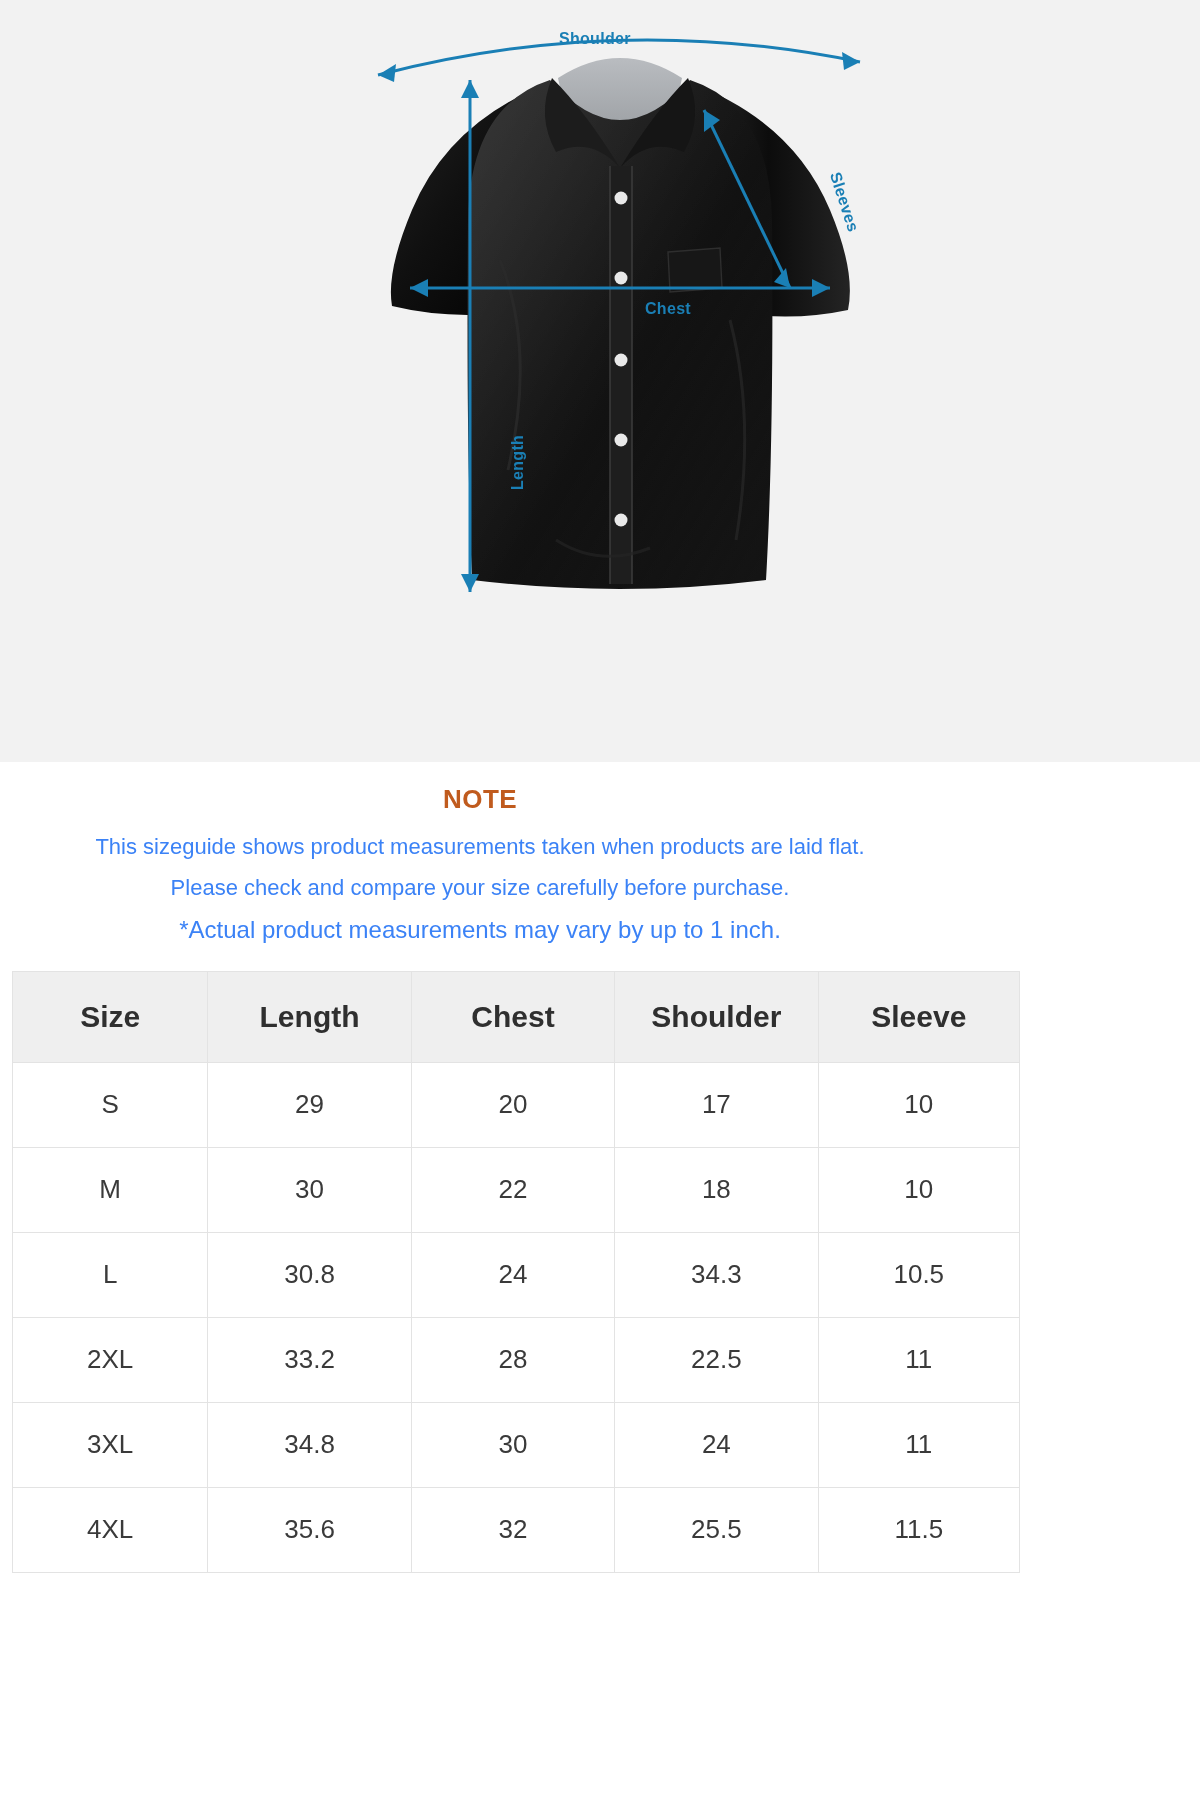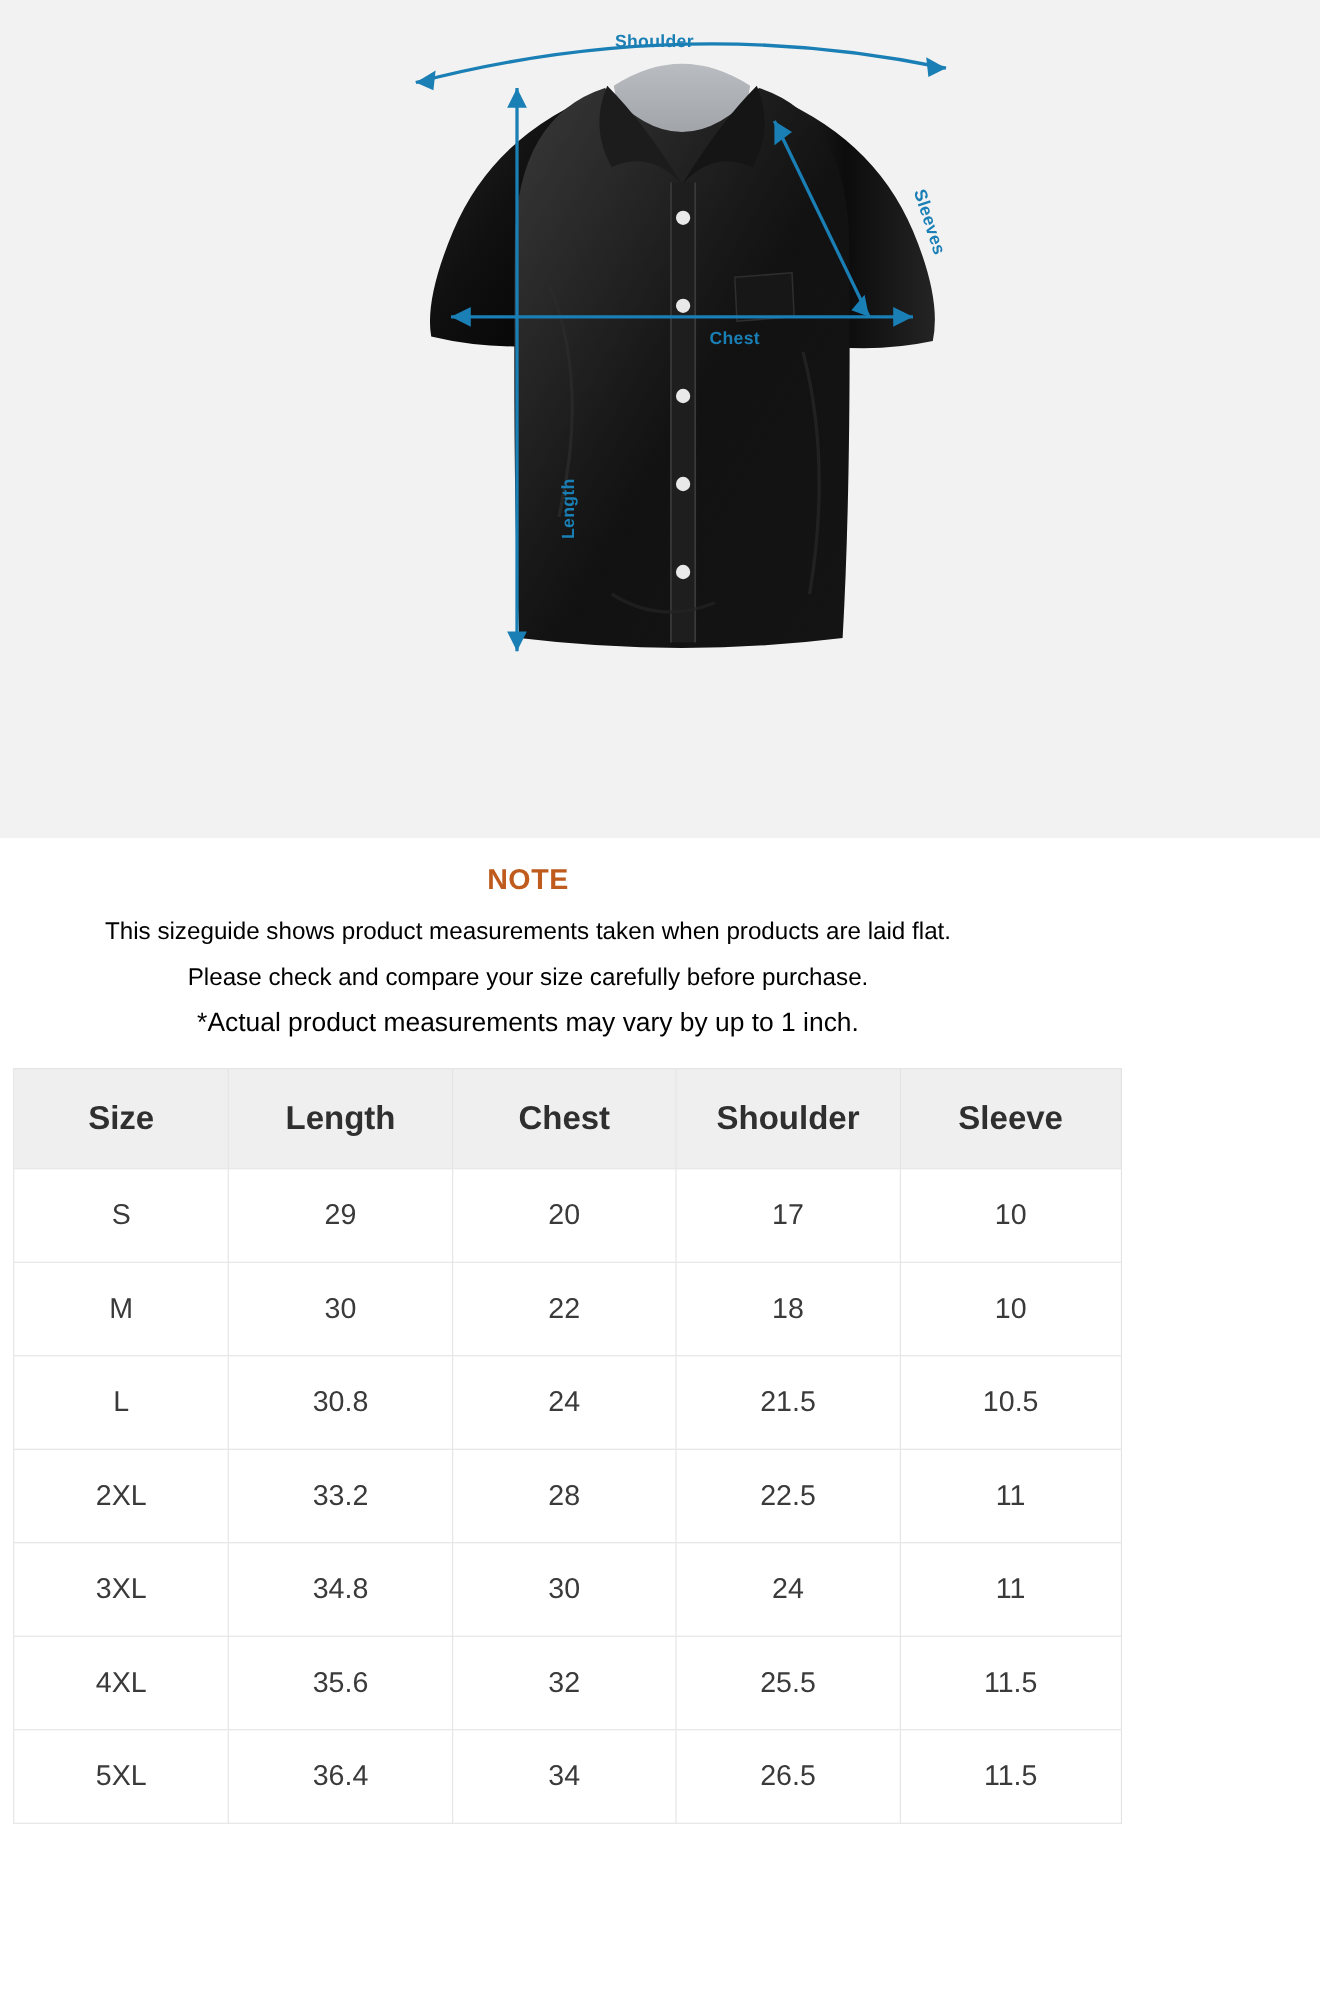--- a/index.html
+++ b/index.html
@@ -73,21 +73,21 @@
     text-align: center;
   }
   .note-title {
     color: #c05b1e;
     font-size: 26px;
     font-weight: bold;
     letter-spacing: .5px;
     margin-bottom: 12px;
   }
   .note-line {
-    color: #000000;
+    color: #3b82f6;
     font-size: 22px;
     line-height: 1.85;
     font-weight: 400;
   }
   .note-line.small {
     font-size: 24px;
   }
 
   
   .table-wrap {
@@ -246,21 +246,21 @@
           <td>M</td>
           <td>30</td>
           <td>22</td>
           <td>18</td>
           <td>10</td>
         </tr>
         <tr>
           <td>L</td>
           <td>30.8</td>
           <td>24</td>
-          <td>21.5</td>
+          <td>34.3</td>
           <td>10.5</td>
         </tr>
         <tr>
           <td>2XL</td>
           <td>33.2</td>
           <td>28</td>
           <td>22.5</td>
           <td>11</td>
         </tr>
         <tr>
@@ -270,24 +270,17 @@
           <td>24</td>
           <td>11</td>
         </tr>
         <tr>
           <td>4XL</td>
           <td>35.6</td>
           <td>32</td>
           <td>25.5</td>
           <td>11.5</td>
         </tr>
-        <tr>
-          <td>5XL</td>
-          <td>36.4</td>
-          <td>34</td>
-          <td>26.5</td>
-          <td>11.5</td>
-        </tr>
       </tbody>
     </table>
   </div>
 
 </div>
 
 </body></html>

